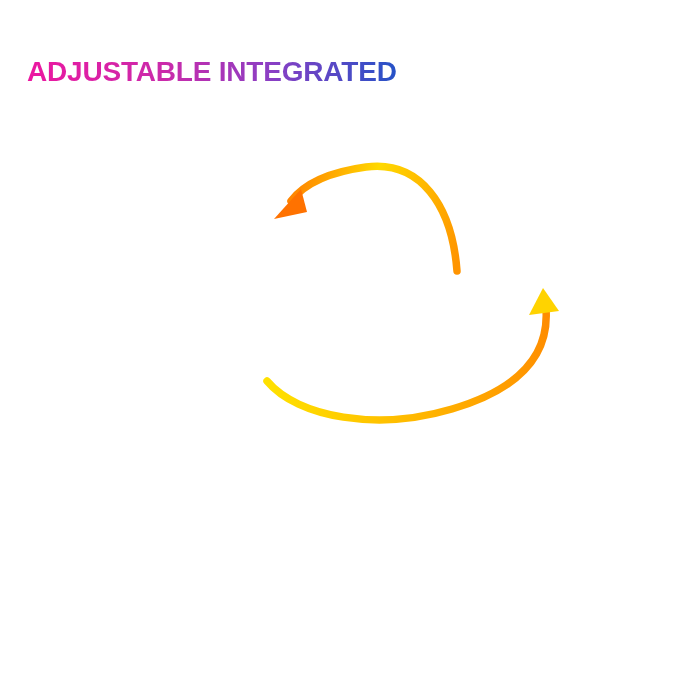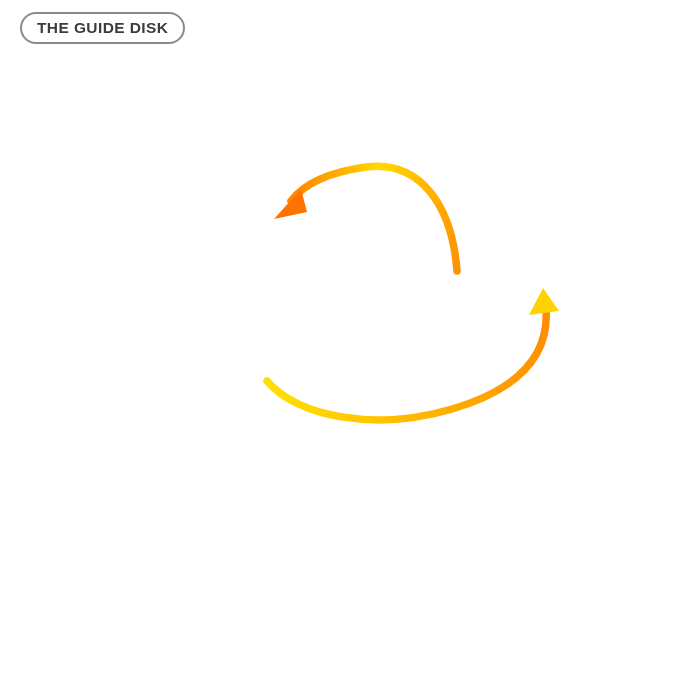--- a/index.html
+++ b/index.html
@@ -260,18 +260,20 @@
     <polygon points="274,219 301,189 307,212" fill="#ff7200"></polygon>
     <path d="M 267 381 C 298 418 378 431 452 409 C 523 388 549 352 546 309" fill="none" stroke="url(#g2)" stroke-width="7.5" stroke-linecap="round"></path>
     <polygon points="543,288 529,315 559,311" fill="#ffd300"></polygon>
   </svg>
 
   
   
   
 
   
-  <div class="tag-pill">
-    <span>THE GUIDE DISK</span>
-  </div>
+  <h1 class="heading">
+    <span class="hl hl1">ADJUSTABLE INTEGRATED</span>
+    <span class="hl hl2">100 &amp; 360 DEGREE</span>
+    <span class="hl hl3">ROTATION RING</span>
+  </h1>
   <div class="red-dash"></div>
 
 </div>
 
 </body></html>

